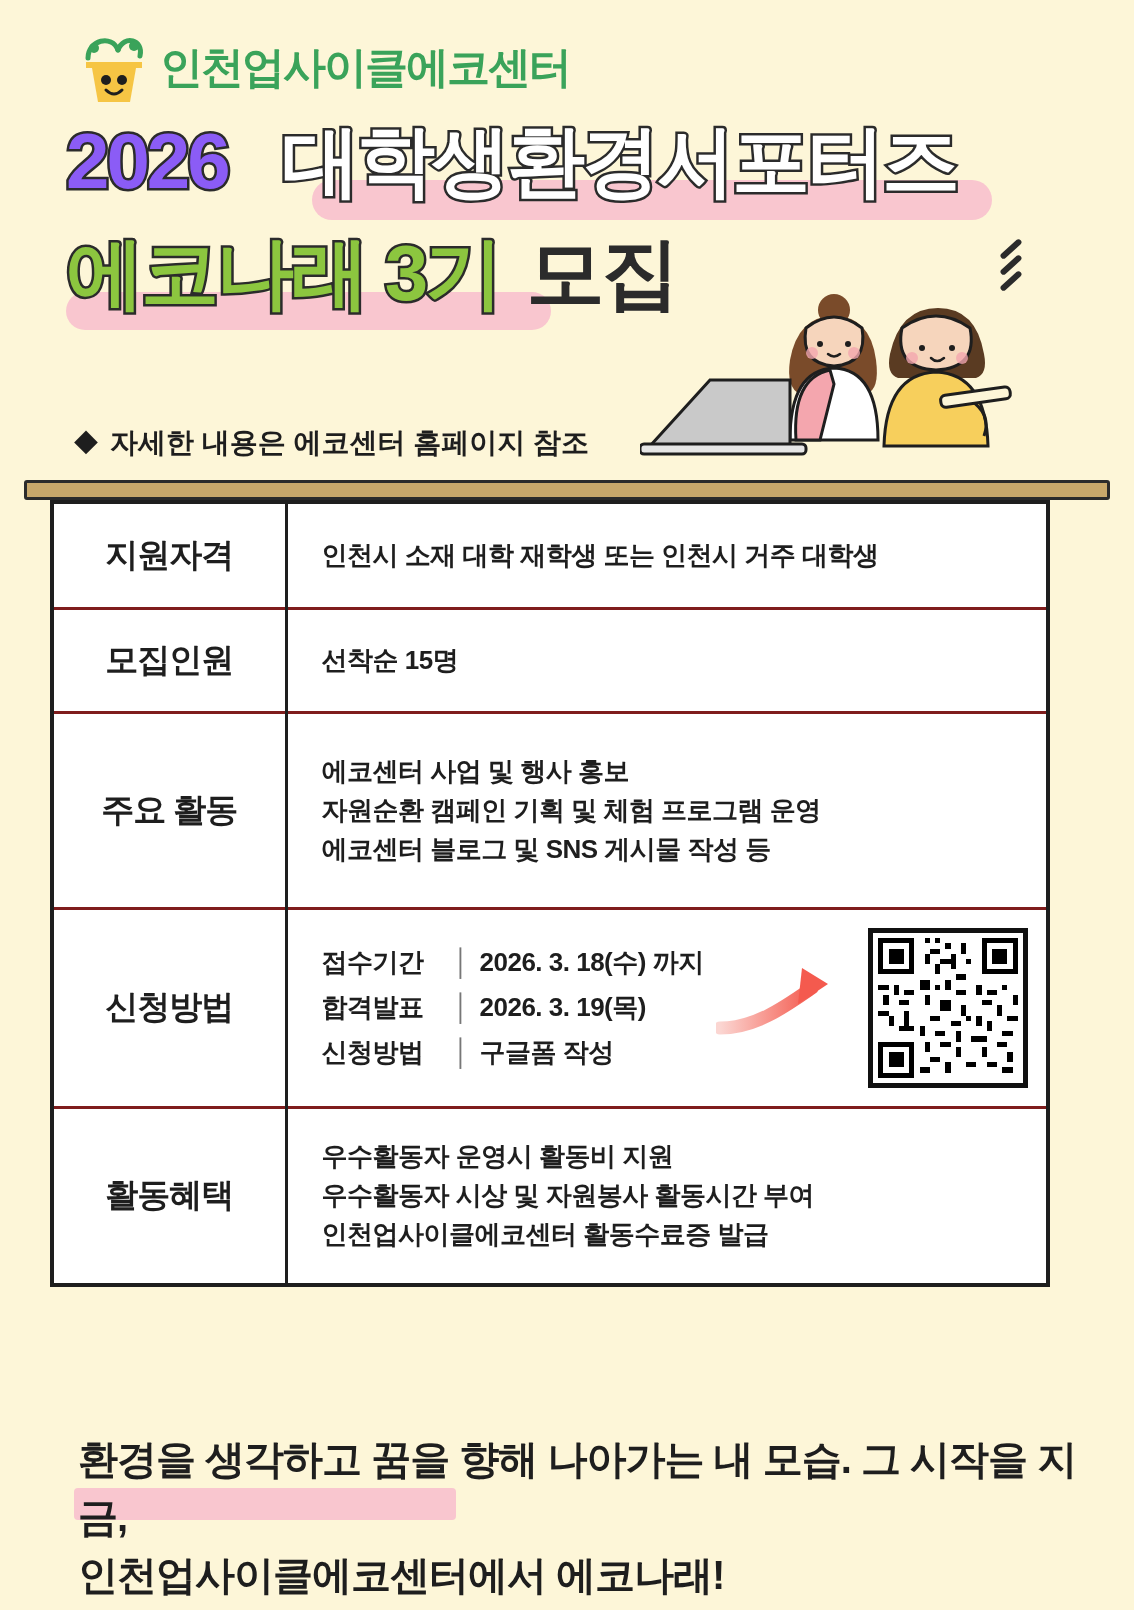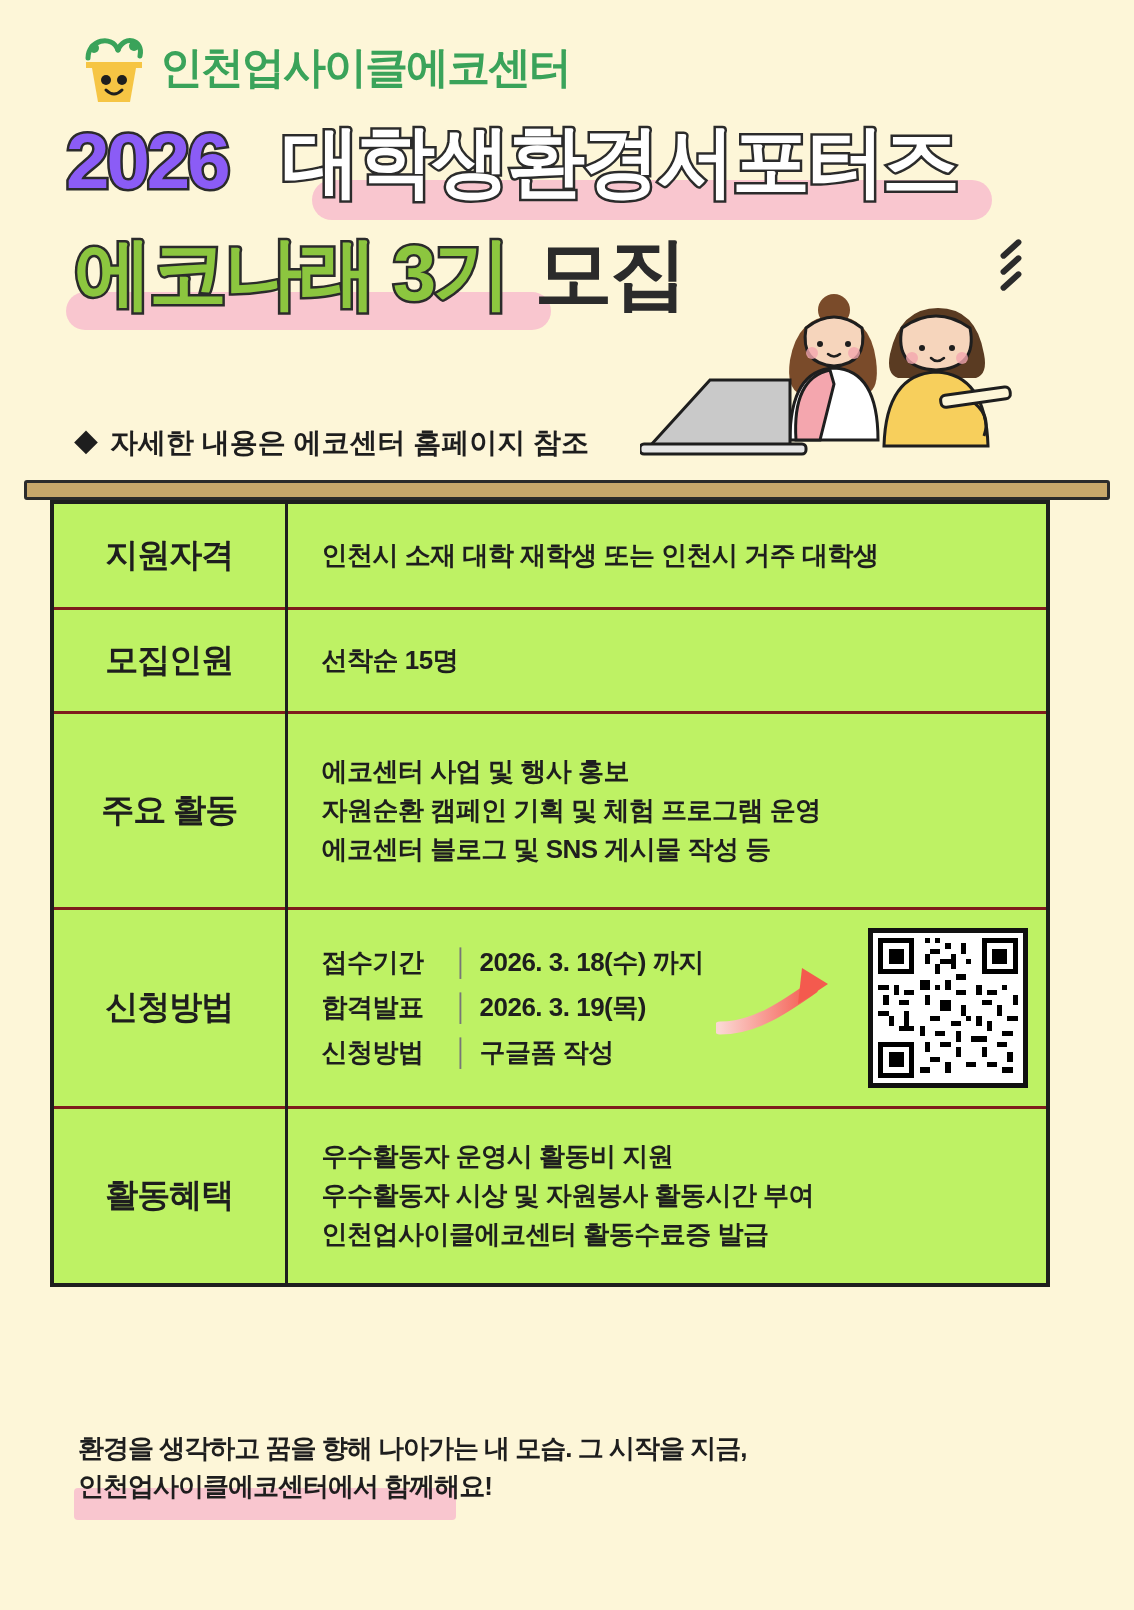--- a/index.html
+++ b/index.html
@@ -33,21 +33,21 @@
     font-size: 78px; font-weight: 900; letter-spacing: -3px;
     line-height: 1;
     display: inline-block;
   }
   .t-yellow { color: #8b5cf6; -webkit-text-stroke: 5px #2b2b2b; paint-order: stroke fill; }
   .t-white  { color: #ffffff; -webkit-text-stroke: 5px #2b2b2b; paint-order: stroke fill; }
   .t-green  { color: #8cc63f; -webkit-text-stroke: 5px #2b2b2b; paint-order: stroke fill; }
   .t-dark   { color: #2b2b2b; }
 
   .row1 { position: absolute; top: 0; left: 0; white-space: nowrap; }
-  .row2 { position: absolute; top: 112px; left: 8px; white-space: nowrap; }
+  .row2 { position: absolute; top: 112px; left: 0; white-space: nowrap; }
 
   .hl-pink-1 {
     position: absolute; top: 58px; left: 246px;
     width: 680px; height: 40px; background: #f9c6cf; border-radius: 26px; z-index: 0;
   }
   .hl-pink-2 {
     position: absolute; top: 170px; left: 0px;
     width: 485px; height: 38px; background: #f9c6cf; border-radius: 26px; z-index: 0;
   }
 
@@ -74,21 +74,21 @@
     position: absolute; top: 480px; left: 24px;
     width: 1086px; height: 20px; background: #c8a86b;
     border: 3px solid #2b2b2b; border-radius: 3px;
   }
 
   
   .table-wrap {
     position: absolute; top: 500px; left: 50px;
     width: 1000px;
     border: 4px solid #1e1e1e;
-    background: #bef264;
+    background: #ffffff;
   }
   table { width: 100%; border-collapse: collapse; }
   td { vertical-align: middle; }
   .th-cell {
     width: 232px;
     text-align: center;
     font-size: 33px; font-weight: 900; color: #1e1e1e;
     letter-spacing: -1px;
     border-right: 3px solid #1e1e1e;
     padding: 10px 6px;
@@ -120,21 +120,21 @@
 
   .qr-area { position: relative; width: 260px; height: 160px; }
   .arrow-svg { position: absolute; left: -60px; top: 34px; }
   .qr { position: absolute; right: 8px; top: 0; width: 160px; height: 160px; border: 5px solid #111; background: #fff; }
 
   
   .footer {
     position: absolute; top: 1430px; left: 78px; width: 1000px;
   }
   .footer-line {
-    font-size: 26px; font-weight: 900; color: #1e1e1e;
+    font-size: 40px; font-weight: 900; color: #1e1e1e;
     letter-spacing: -1px; line-height: 1.45;
     position: relative; display: block;
   }
   .hl-foot {
     position: absolute; top: 58px; left: -4px;
     width: 382px; height: 32px; background: #f9c6cf; border-radius: 4px; z-index: 0;
   }
   .footer-line span { position: relative; z-index: 2; }
 </style>
 </head>
@@ -364,15 +364,15 @@
   </tbody>
     </table>
 </div>
 
 <div class="footer">
   <div class="hl-foot"></div>
   <div class="footer-line">
     <span>환경을 생각하고 꿈을 향해 나아가는 내 모습. 그 시작을 지금,</span>
   </div>
   <div class="footer-line">
-    <span>인천업사이클에코센터</span><span>에서 함께해요!</span>
+    <span>인천업사이클에코센터</span><span>에서 에코나래!</span>
   </div>
 </div>
 
 </body></html>

